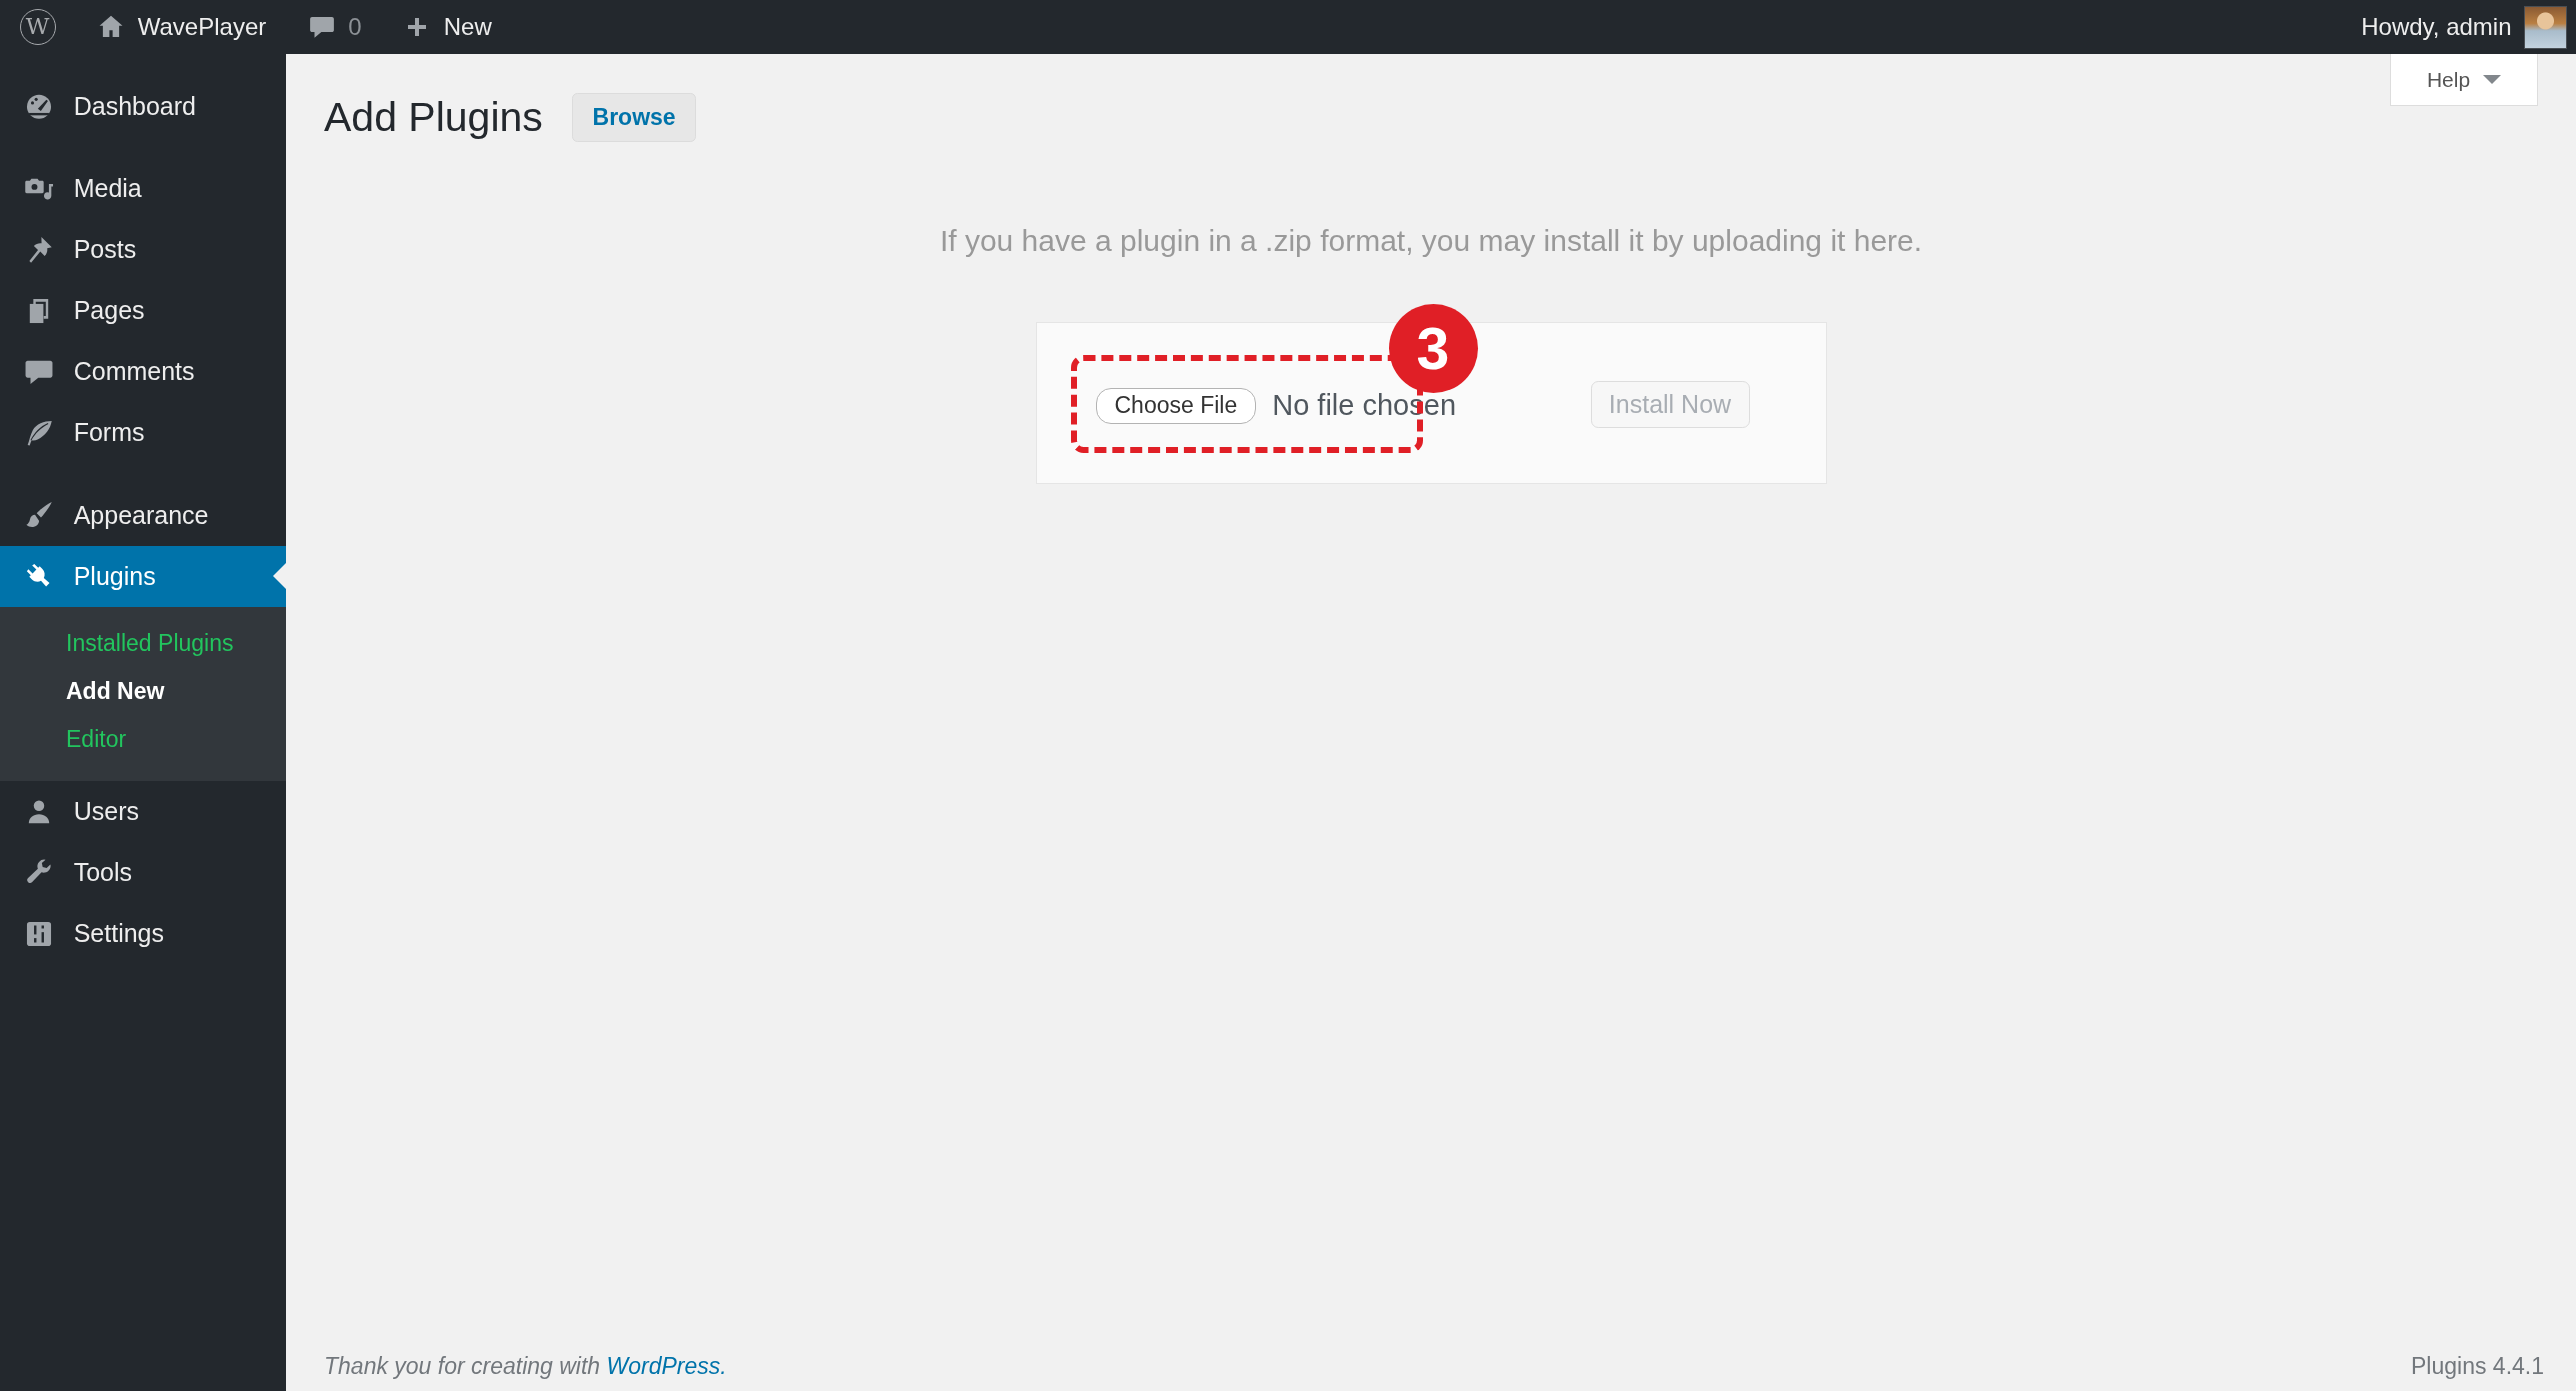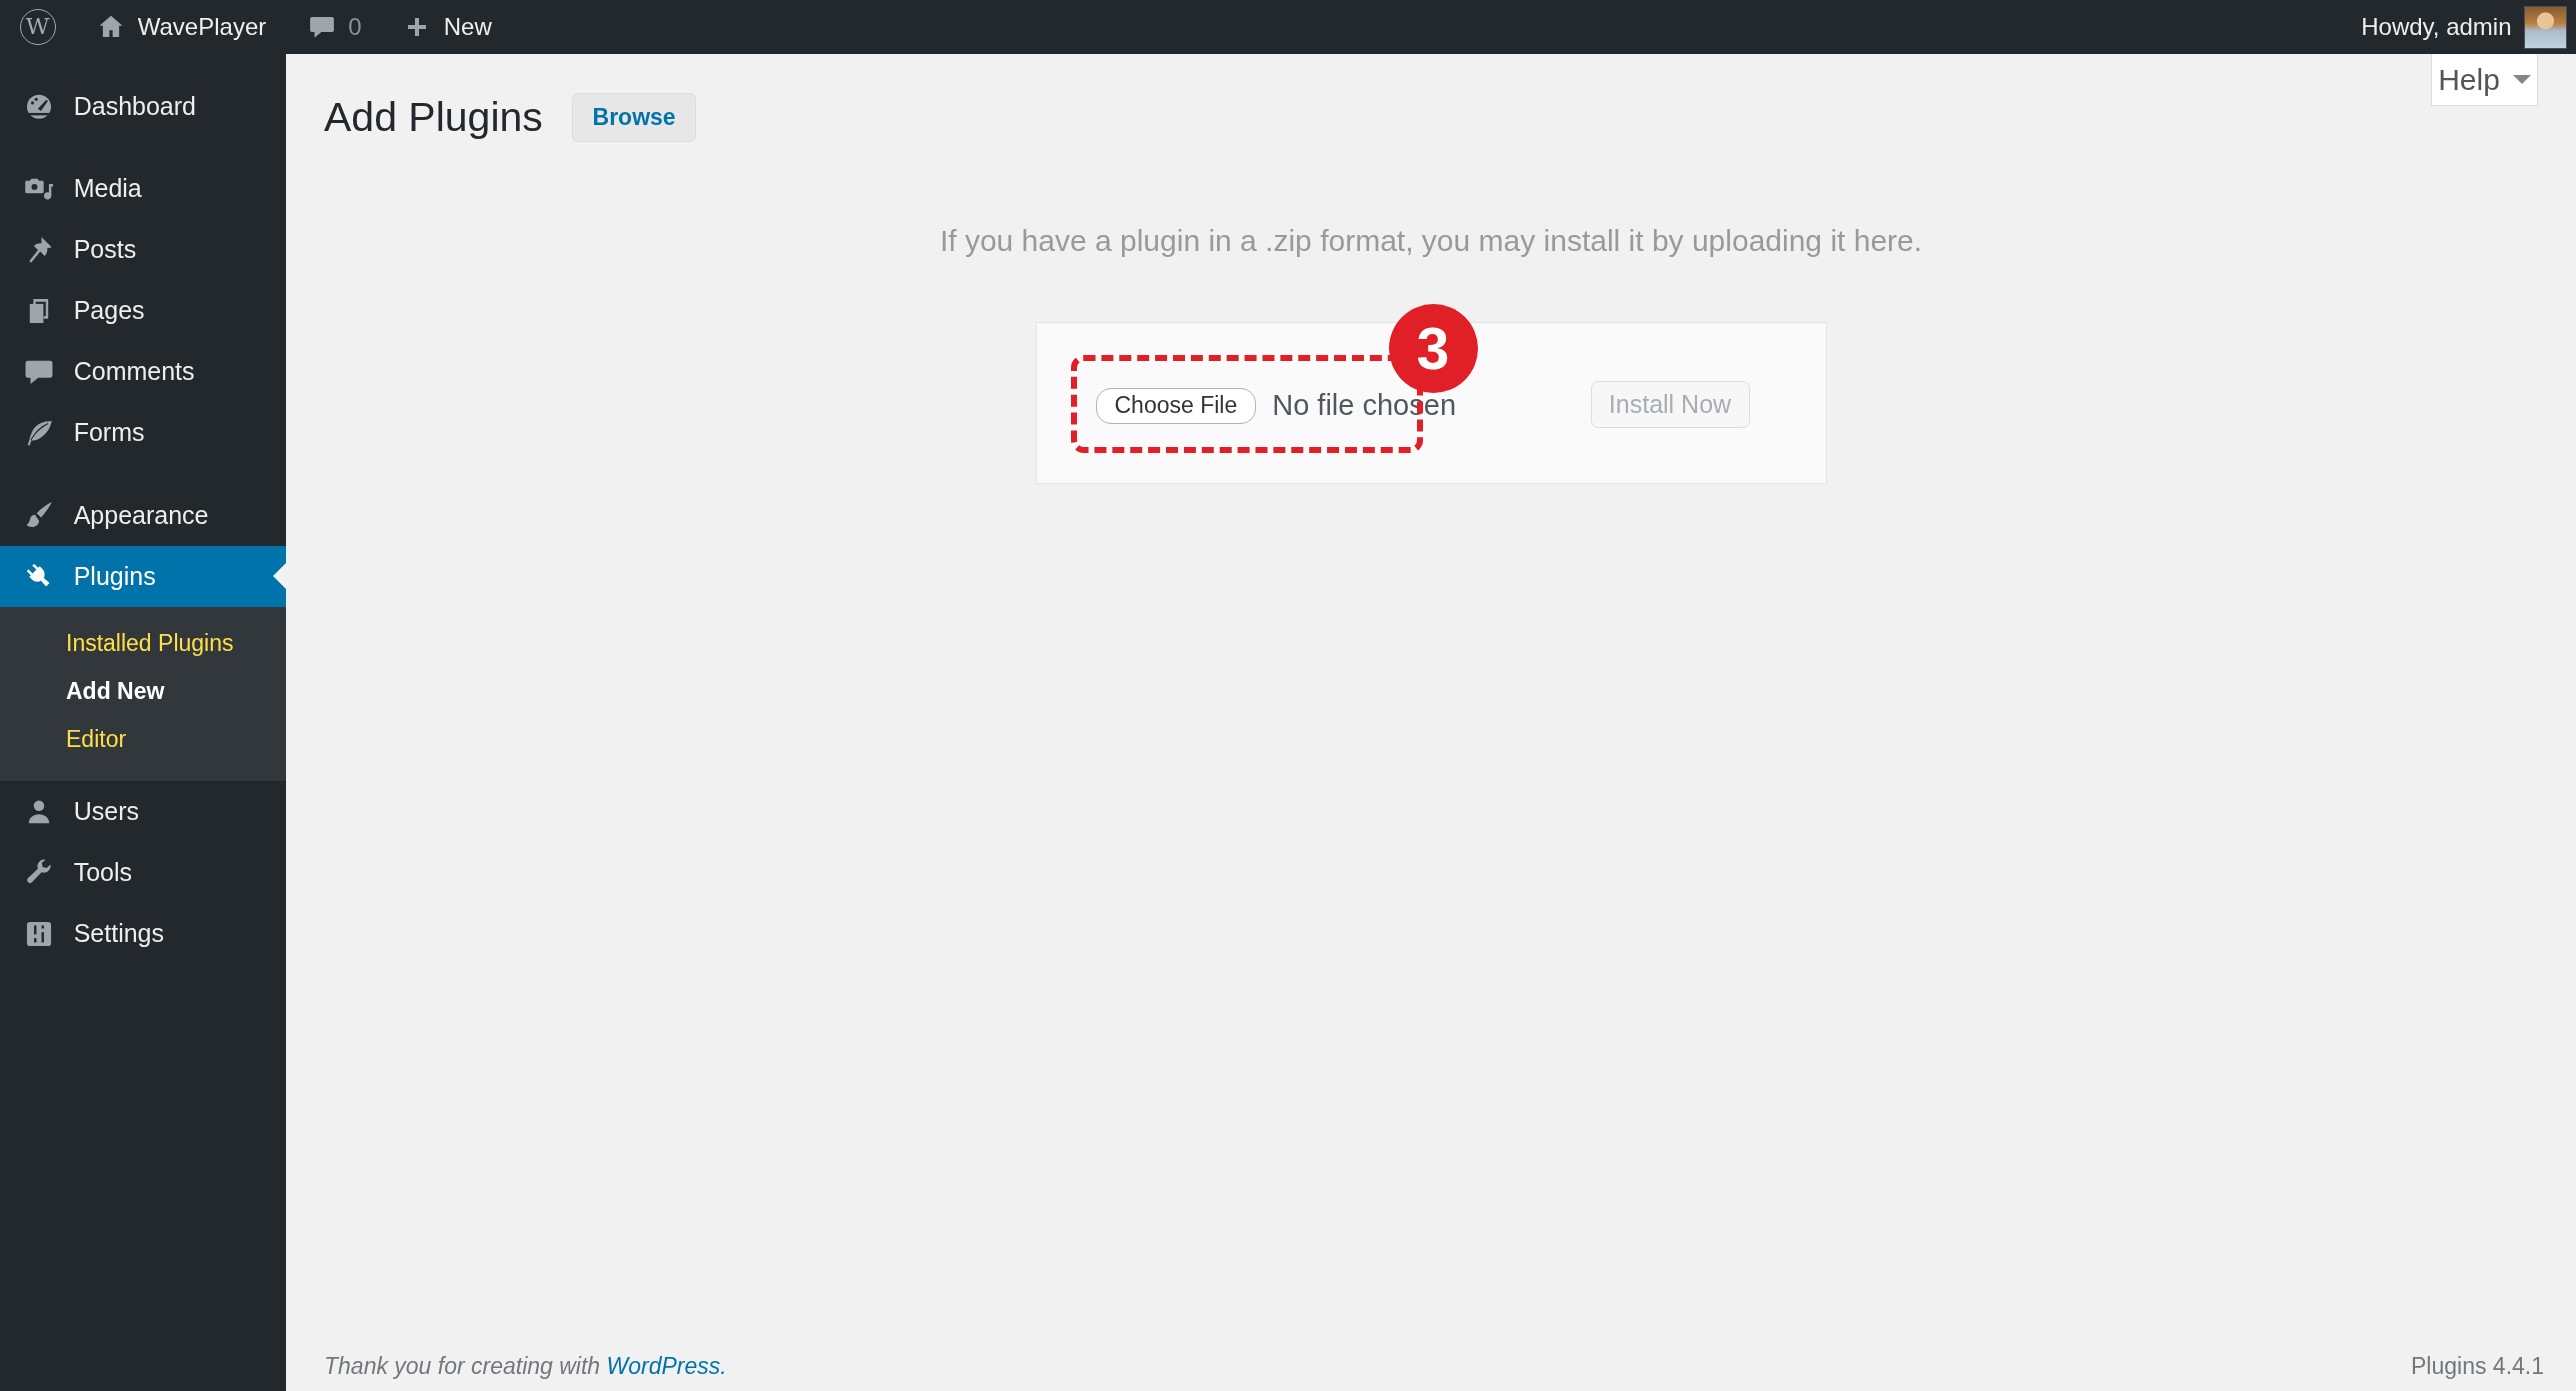--- a/index.html
+++ b/index.html
@@ -36,31 +36,31 @@
   .menu-item .mi-icon { width:38px; height:38px; flex:0 0 38px; color:#a0a5aa;
     display:flex; align-items:center; justify-content:center; --cut:#23282d; }
   .menu-item .mi-icon svg { width:34px; height:34px; }
   .menu-item.active { background:#0073aa; color:#fff; }
   .menu-item.active .mi-icon { color:#fff; --cut:#0073aa; }
   .menu-item.active::after { content:""; position:absolute; right:0; top:50%;
     margin-top:-13.4px; border:13.4px solid transparent; border-right-color:#f1f1f1; }
   .menu-sep { height:21.5px; }
   .submenu { background:#32373c; padding:12.5px 0 18px 0; }
   .submenu-item { height:48px; line-height:48px; padding-left:66px;
-    font-size:23px; color:#fde047; cursor:pointer; }
+    font-size:23px; color:#22c55e; cursor:pointer; }
   .submenu-item.current { color:#fff; font-weight:700; }
   .collapse-label { color:#a0a5aa; }
 
   
   .content { position:absolute; left:286px; top:54px; width:2290px; height:1338px;
     background:#f1f1f1; }
-  .help-tab { position:absolute; top:0; right:38px; width:107px; height:52px;
+  .help-tab { position:absolute; top:0; right:38px; width:148px; height:52px;
     background:#fff; border:0.9px solid #ddd; border-top:none;
     display:flex; align-items:center; justify-content:center; gap:13px;
-    color:#555; font-size:30px; cursor:pointer; }
+    color:#555; font-size:21px; cursor:pointer; }
   .help-caret { width:0; height:0; border:9px solid transparent;
     border-top-color:#82878c; margin-top:9px; }
 
   .title-row { display:flex; align-items:center; gap:29px; padding:39px 0 0 38px; }
   .page-title { font-size:41px; font-weight:400; color:#23282d; line-height:1.2; }
   .browse-btn { background:#e7e7e7; border:0.9px solid #dcdcdc; border-radius:5.4px;
     color:#0073aa; font-weight:700; font-size:23px; padding:9.8px 19.7px;
     cursor:pointer; font-family:inherit; }
 
   .intro { margin-top:82px; text-align:center; color:#999; font-size:30px; }

